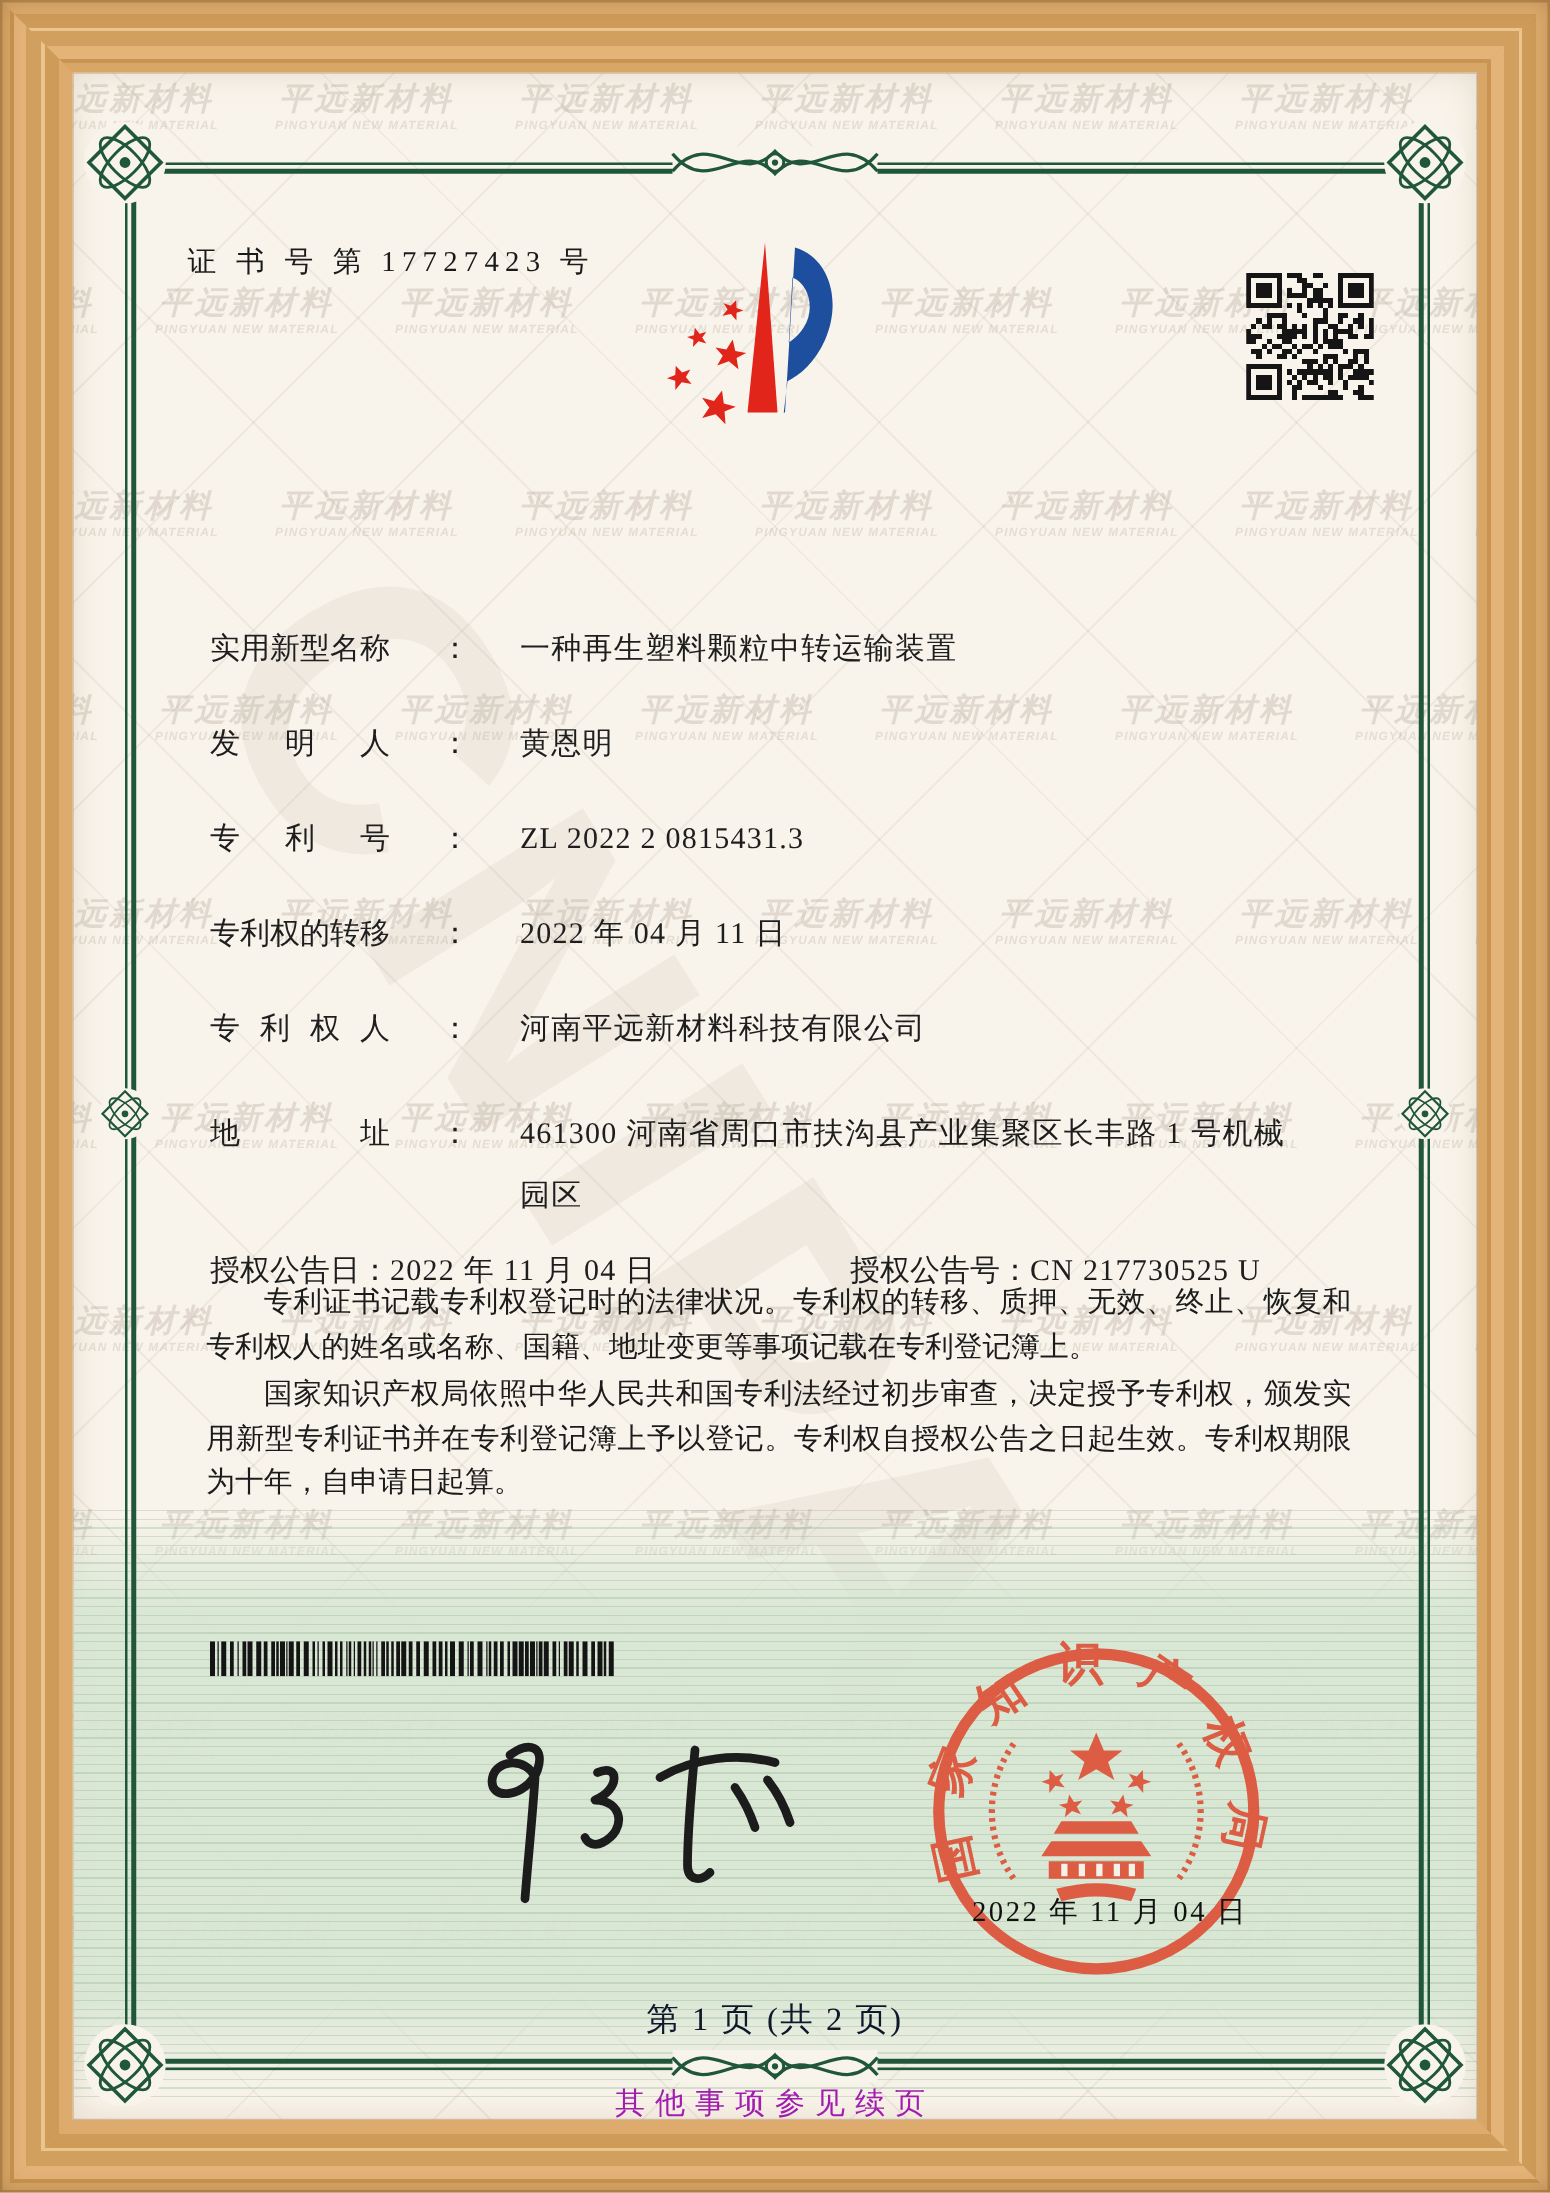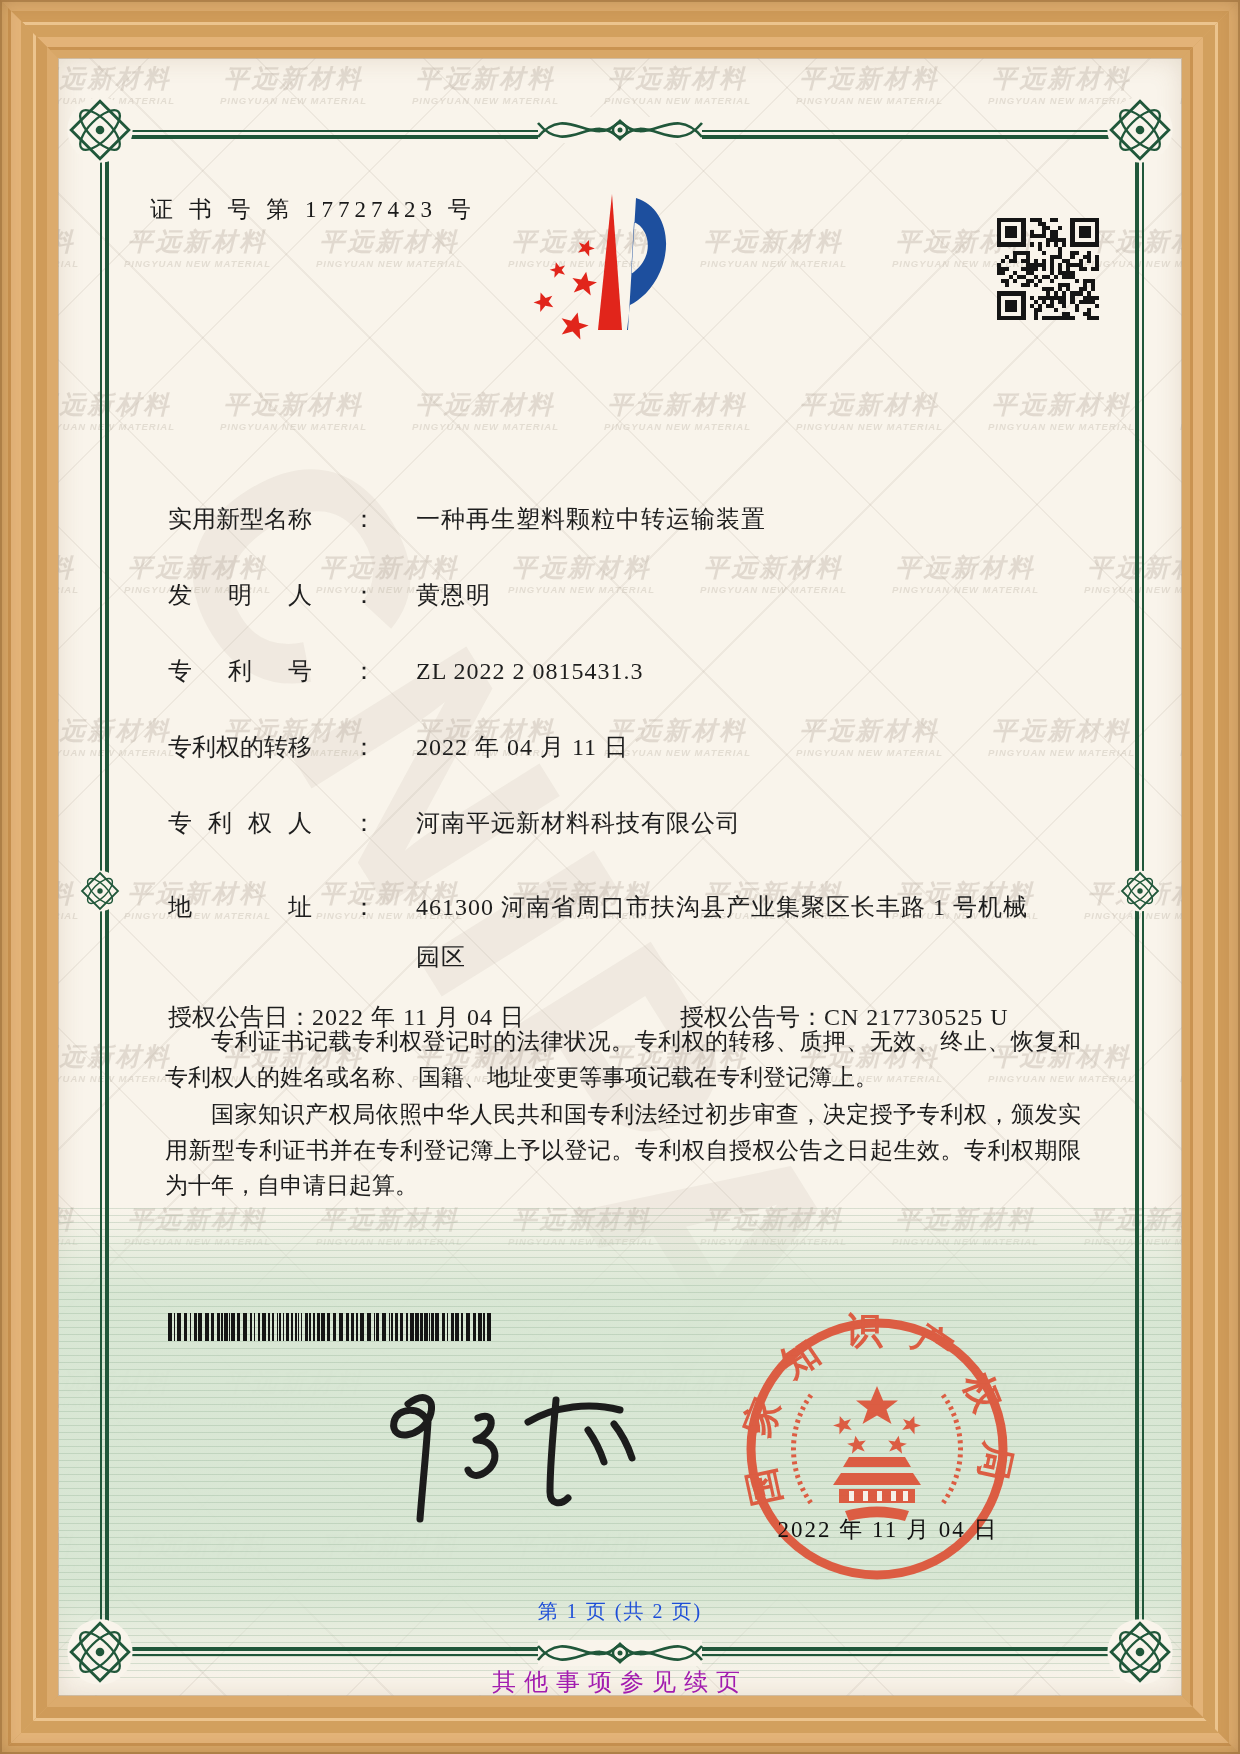--- a/index.html
+++ b/index.html
@@ -76,21 +76,21 @@
   .paras p{margin:0 0 2px 0;text-indent:2em;}
   .barcode{position:absolute;left:110px;top:1255px;width:327px;height:28px;}
   .issuer{position:absolute;left:127px;top:1352px;font-family:"Liberation Sans","DejaVu Sans",sans-serif;
     font-size:27px;color:#222;line-height:50px;letter-spacing:3px;}
   .sig{position:absolute;left:292px;top:1316px;}
   .seal{position:absolute;left:669px;top:1241px;width:300px;height:300px;
     mix-blend-mode:multiply;opacity:.92;}
   .seal-date{position:absolute;left:715px;top:1456px;width:230px;text-align:center;
     font-size:23px;letter-spacing:2px;color:#111;}
   .page-no{position:absolute;left:42px;top:1540px;width:1040px;text-align:center;
-    font-size:20px;letter-spacing:2px;color:#1d4ed8;}
+    font-size:26px;letter-spacing:2px;color:#0f172a;}
   .continuation{position:absolute;left:0;top:1608px;width:100%;text-align:center;
     font-size:24px;letter-spacing:8px;color:#a21caf;}
 </style>
 </head>
 <body>
 
 <div class="wood wood-top"></div>
 <div class="wood wood-bottom"></div>
 <div class="wood wood-left"></div>
 <div class="wood wood-right"></div>

